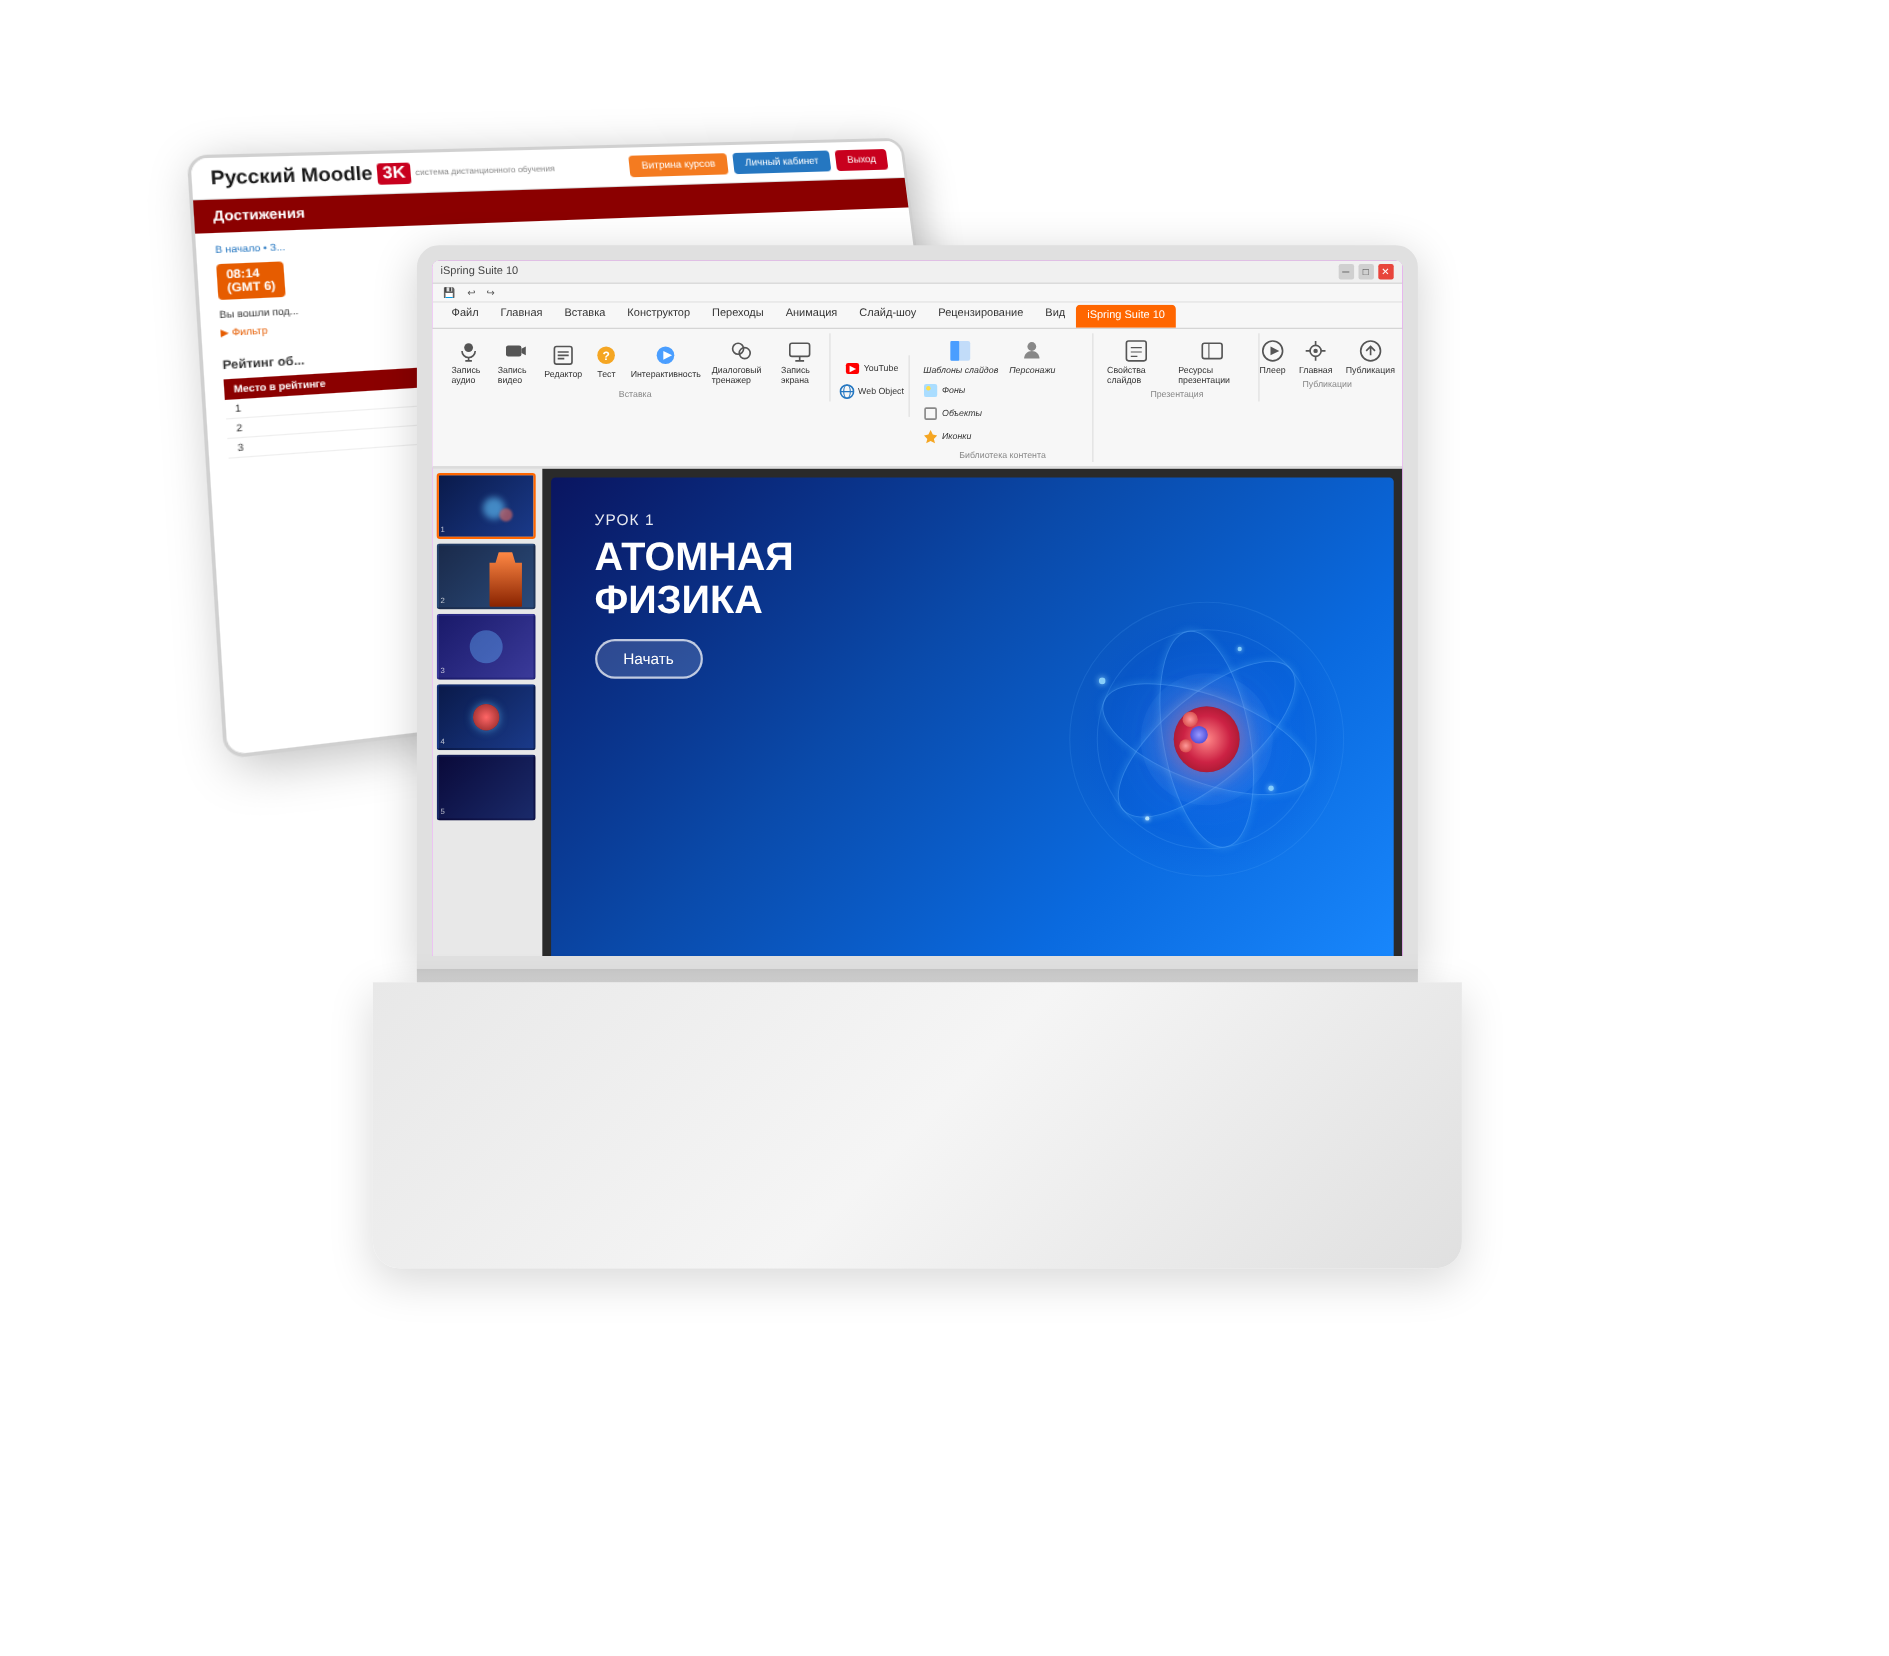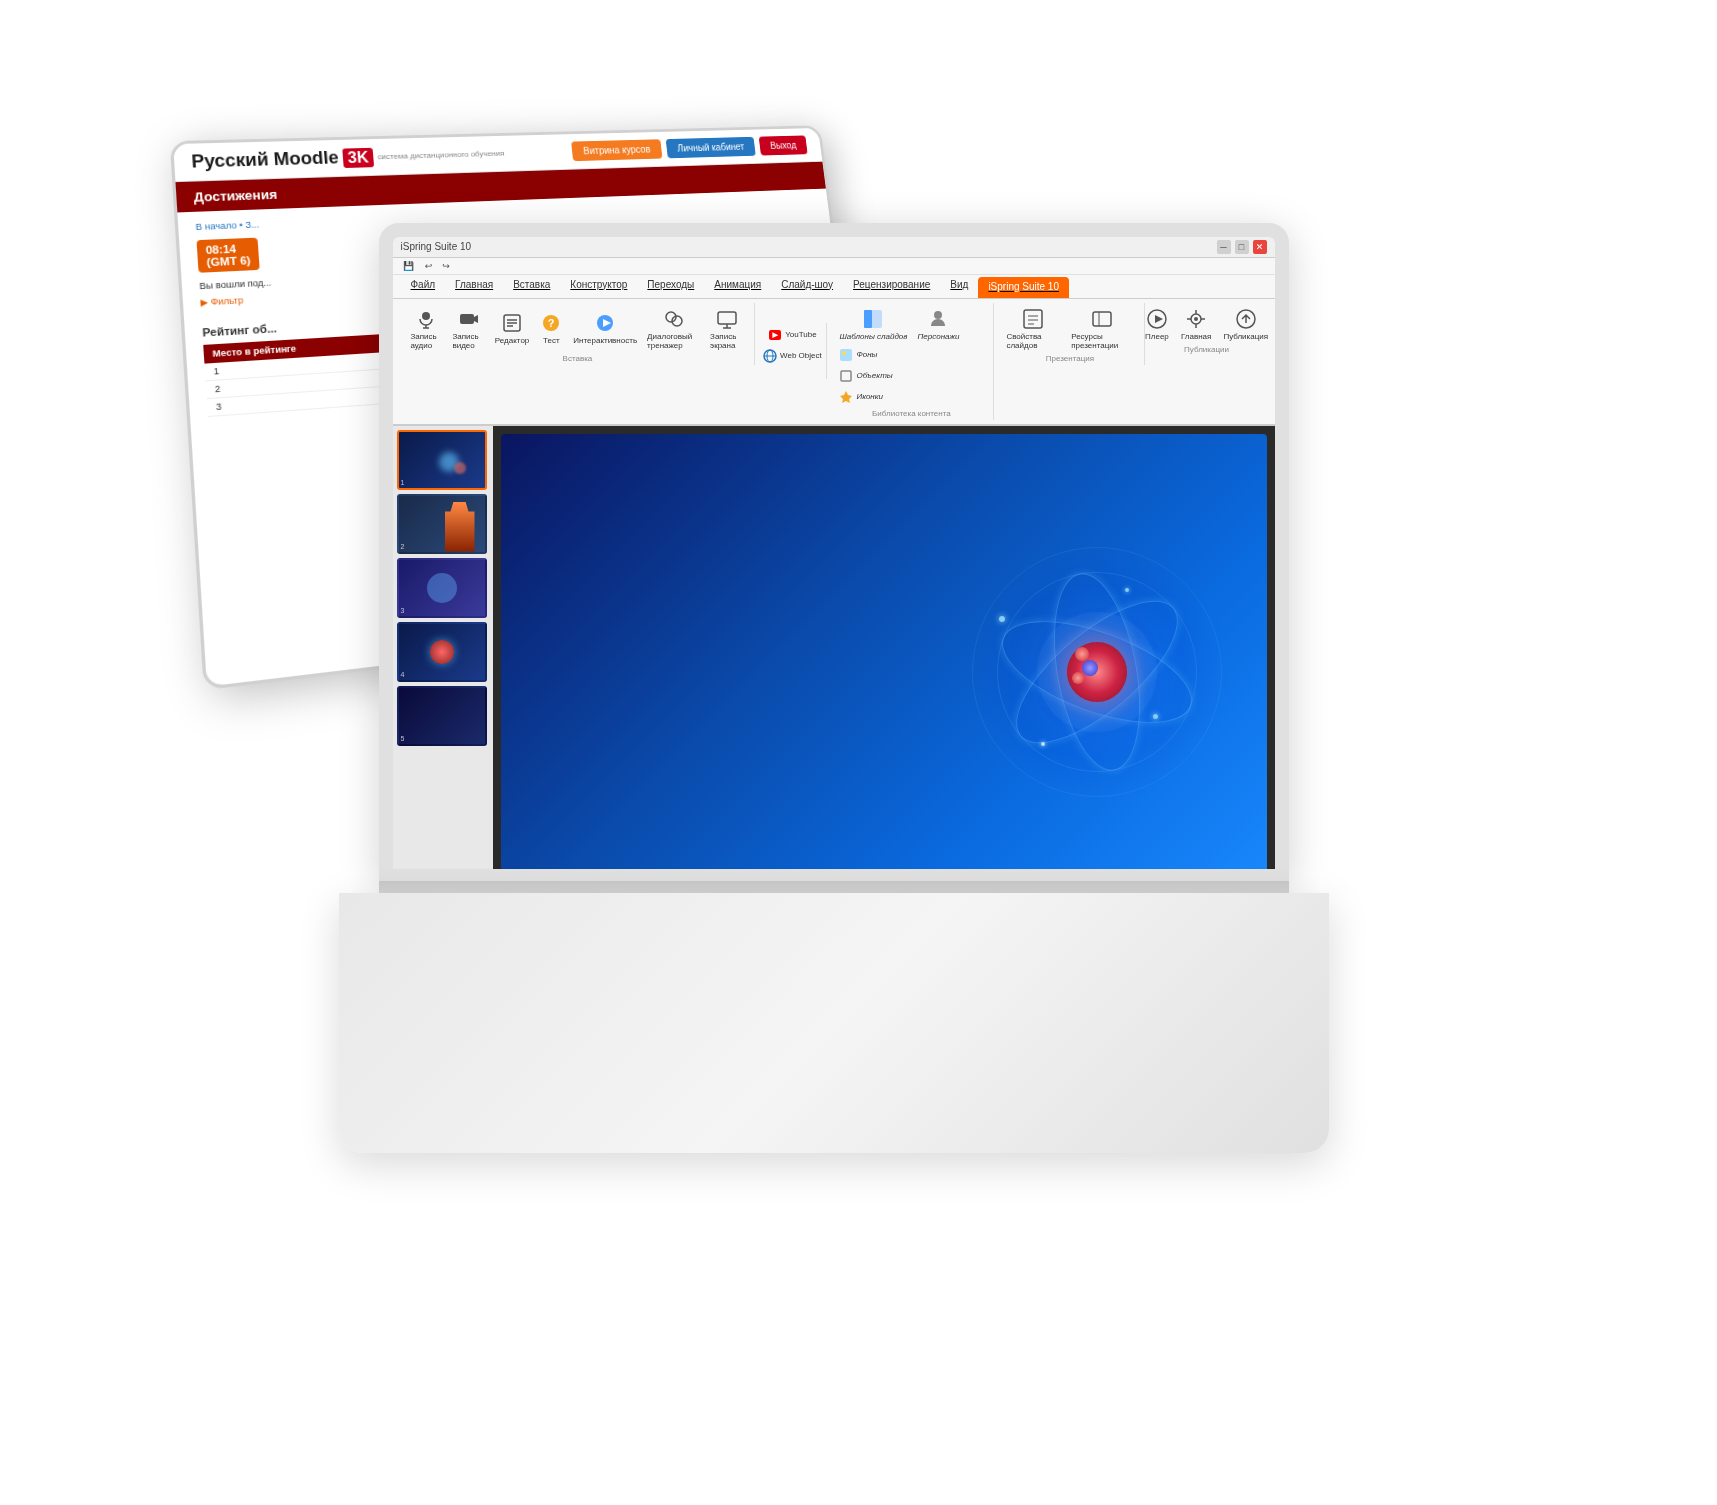--- a/index.html
+++ b/index.html
@@ -262,21 +262,20 @@
       font-size: 9px;
       color: #555;
       padding: 1px 3px;
       cursor: pointer;
     }
 
     .ribbon-tabs {
       display: flex;
       padding: 0 8px;
       border-bottom: 1px solid #ccc;
-      text-decoration: underline;
     }
 
     .ribbon-tab {
       font-size: 10px;
       color: #333;
       padding: 4px 10px;
       cursor: pointer;
       border-bottom: 2px solid transparent;
     }
 
@@ -939,20 +938,28 @@
 
             <div class="slide-thumb" style="background:linear-gradient(135deg,#0a0a3a,#1a2a6a);">
               <span class="slide-thumb-number">5</span>
             </div>
 
           </div>
 
           <div class="slide-main">
             <div class="main-slide">
 
+              <div class="main-slide-text">
+                <div class="slide-subtitle">УРОК 1</div>
+                <div class="slide-title">
+                  <span>АТОМНАЯ</span><br>
+                  <span>ФИЗИКА</span>
+                </div>
+                <div class="slide-start-btn">Начать</div>
+              </div>
 
               <div class="atom-visual">
 
                 <div style="position:absolute;top:50%;left:50%;transform:translate(-50%,-50%);width:260px;height:260px;border-radius:50%;background:radial-gradient(circle, rgba(30,100,255,0.2) 0%, rgba(0,50,200,0.1) 50%, transparent 70%);"></div>
 
                 <div class="orbit orbit-4"></div>
                 <div class="orbit orbit-5"></div>
 
                 <div class="orbit orbit-1"></div>
                 <div class="orbit orbit-2"></div>

